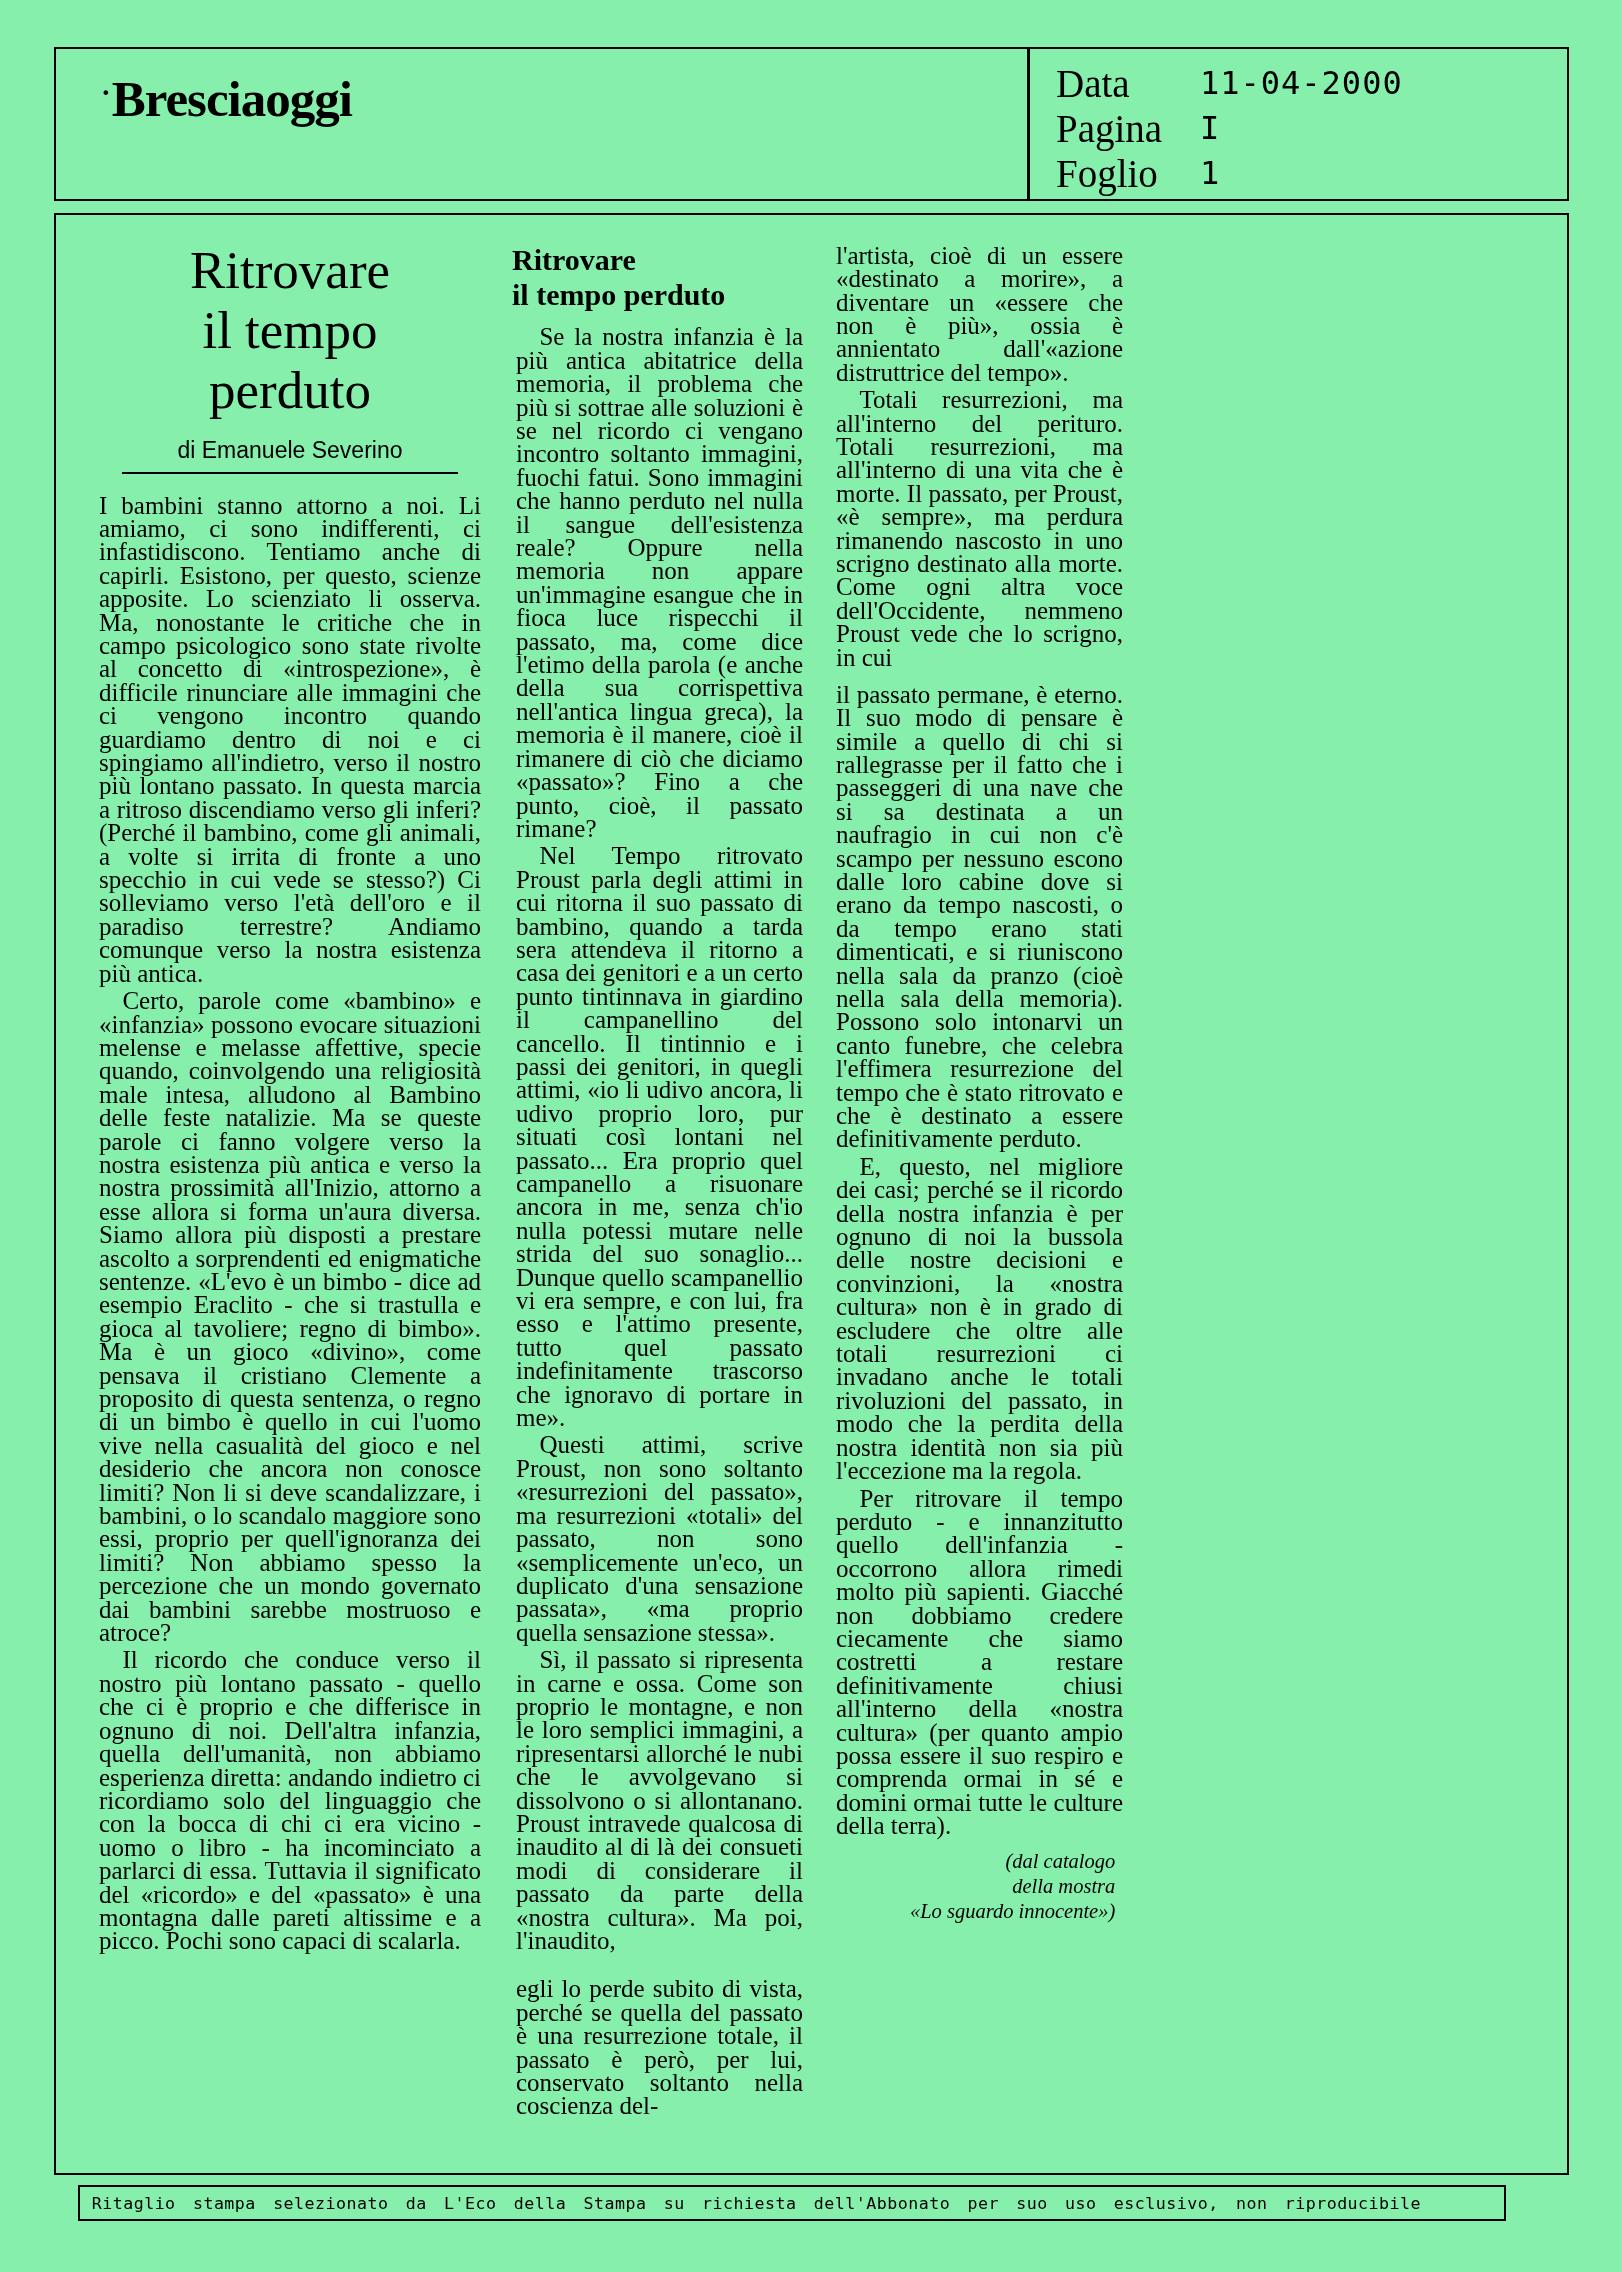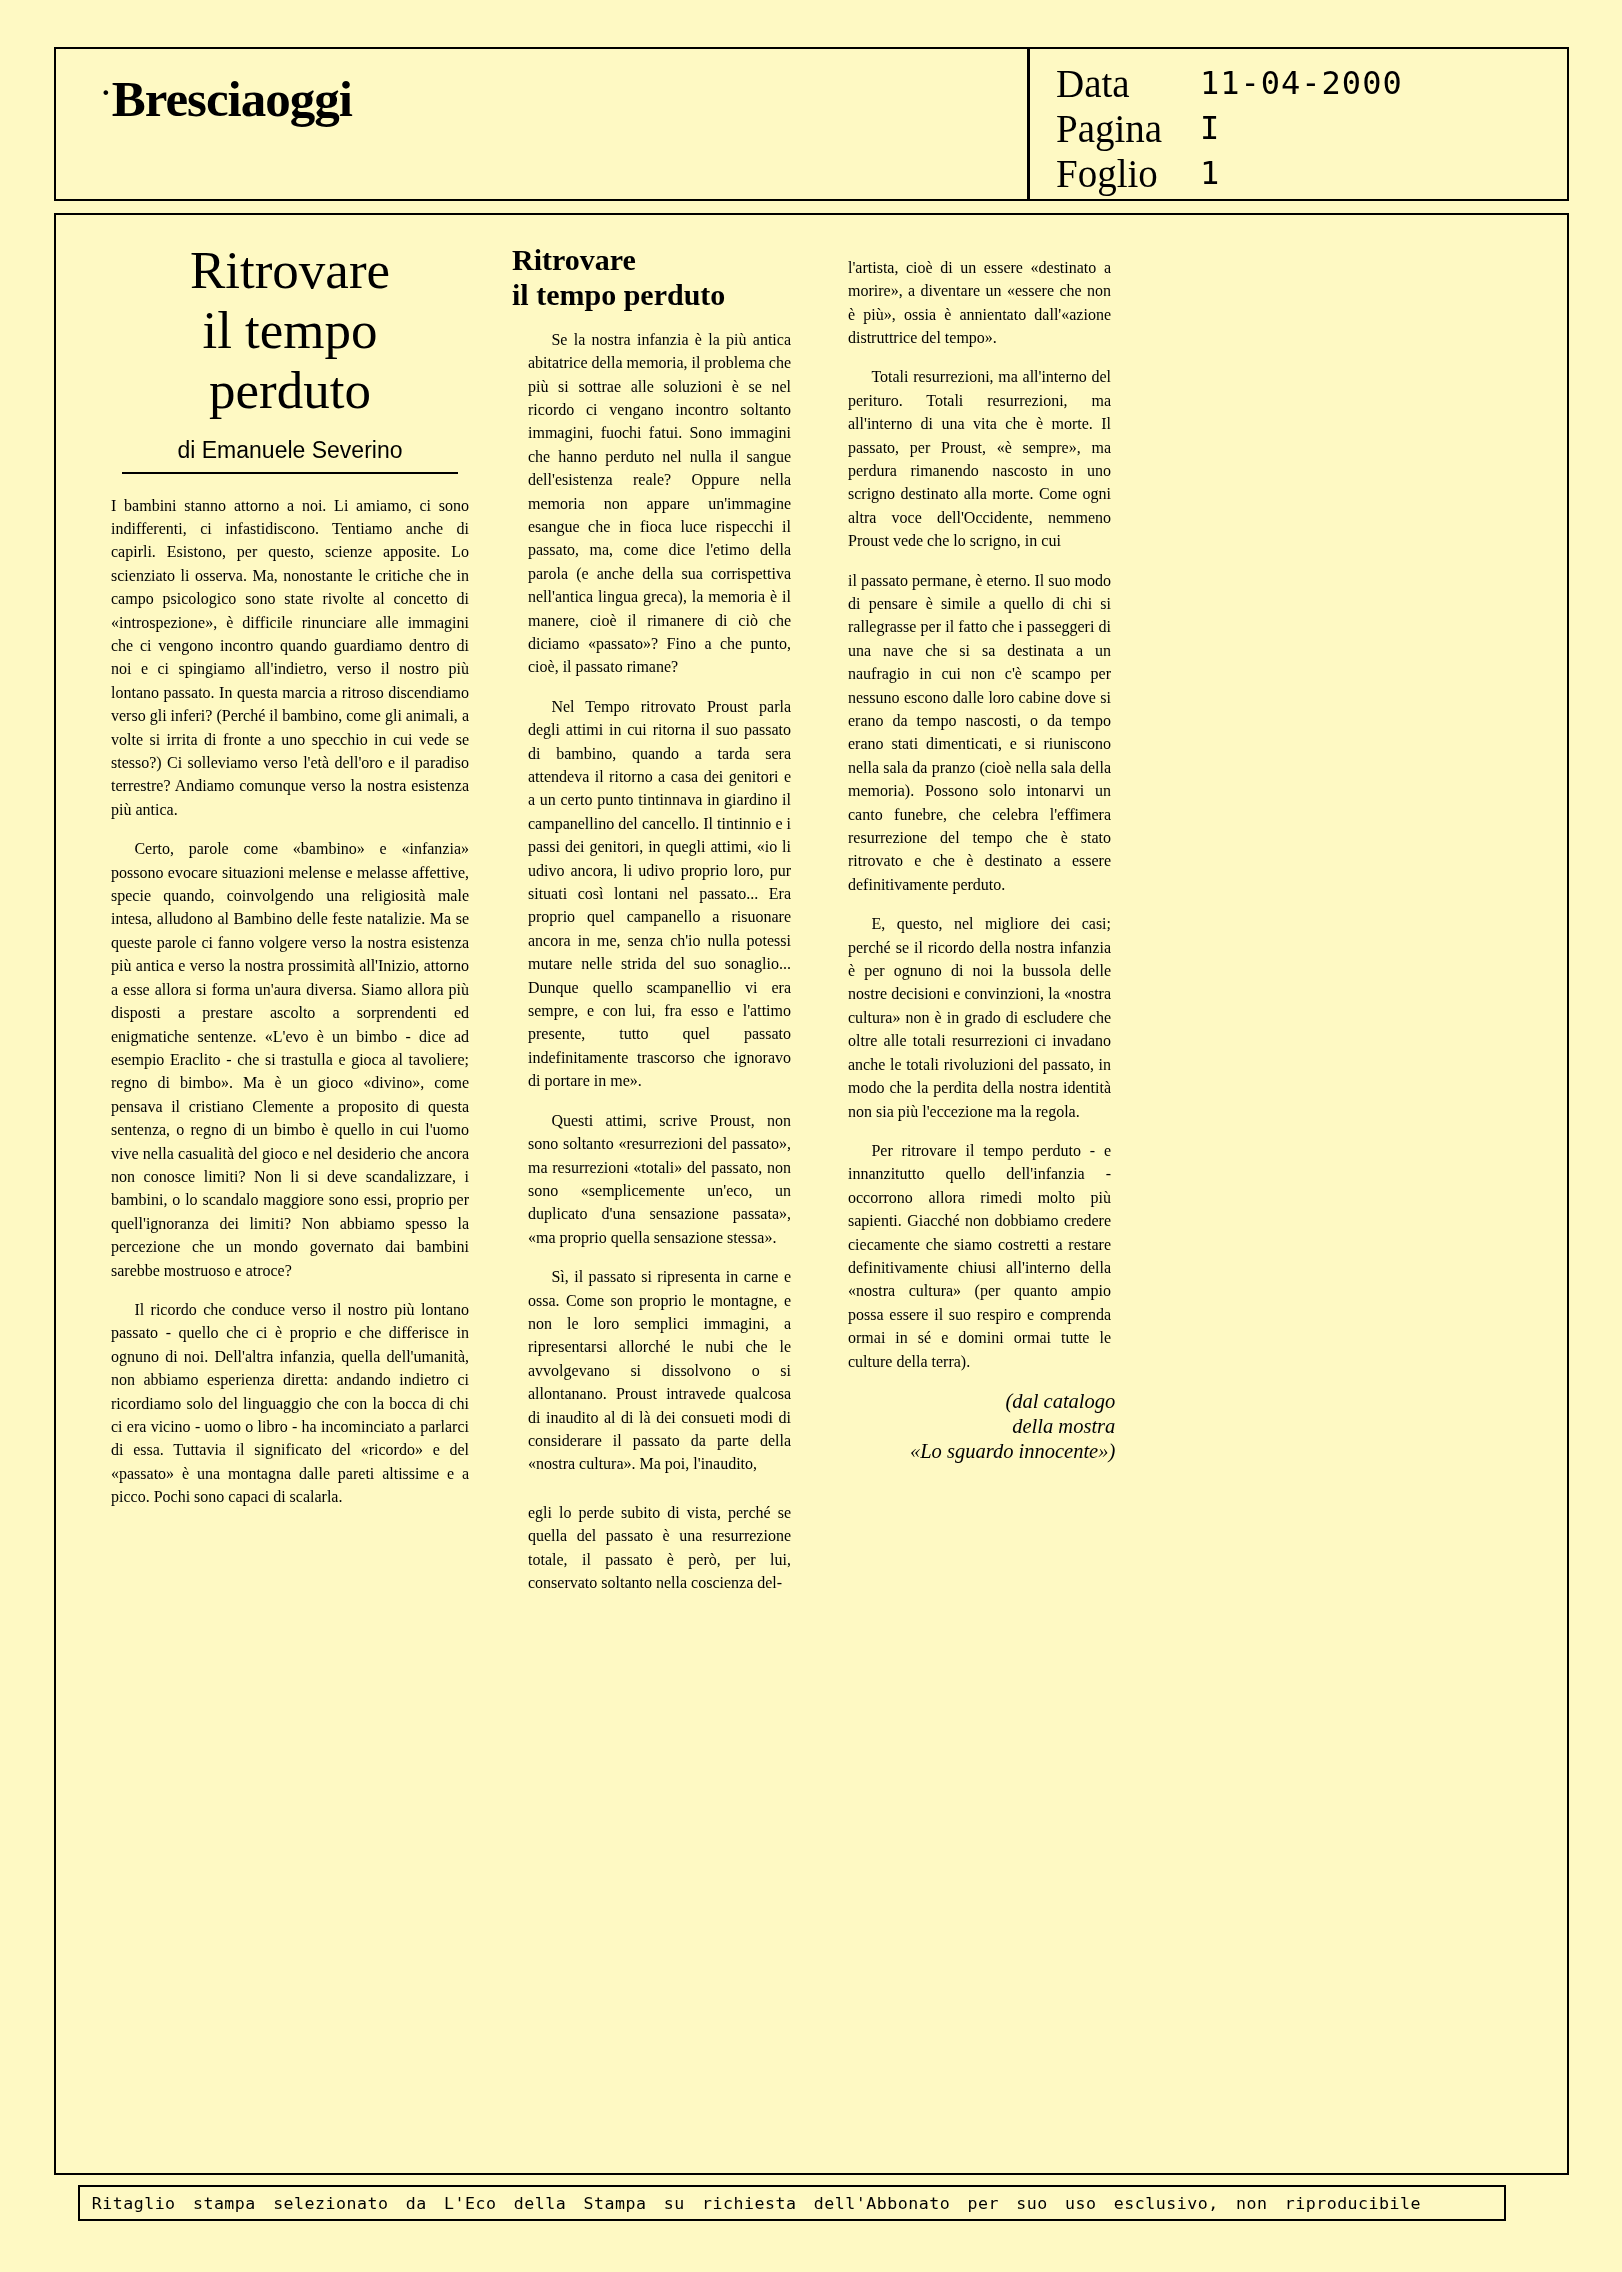--- a/index.html
+++ b/index.html
@@ -1,20 +1,20 @@
 <!DOCTYPE html>
 <html><head>
 <meta charset="utf-8">
 <style>
   html,body { margin:0; padding:0; background:#e8e8e8; }
   .page {
     position:relative;
     width:1623px; height:2272px;
     margin:0 auto;
-    background:#fef9c3;
+    background:#86efac;
     box-sizing:border-box;
     padding:47px 54px 0 54px;
     font-family:"Liberation Serif", serif;
     color:#000;
   }
   
   .header-row { display:flex; height:154px; }
   .logo-box {
     flex:1;
     border:2.9px solid #000;
@@ -80,22 +80,22 @@
   }
   .subheadline {
     margin:2px 0 13.7px 0;
     font-family:"Liberation Serif", serif;
     font-weight:bold;
     font-size:30px;
     line-height:35px;
     text-align:left;
   }
   .p {
-    margin:16px;
-    font-size:16px;
+    margin:4px;
+    font-size:25px;
     line-height:23.4px;
     text-align:justify;
   }
   .indent { text-indent:23.4px; }
   .gap-top { margin-top:25px; }
   .gap-top-sm { margin-top:13.7px; }
   .attribution {
     margin-top:11.7px;
     padding-right:11.7px;
     font-style:italic;

